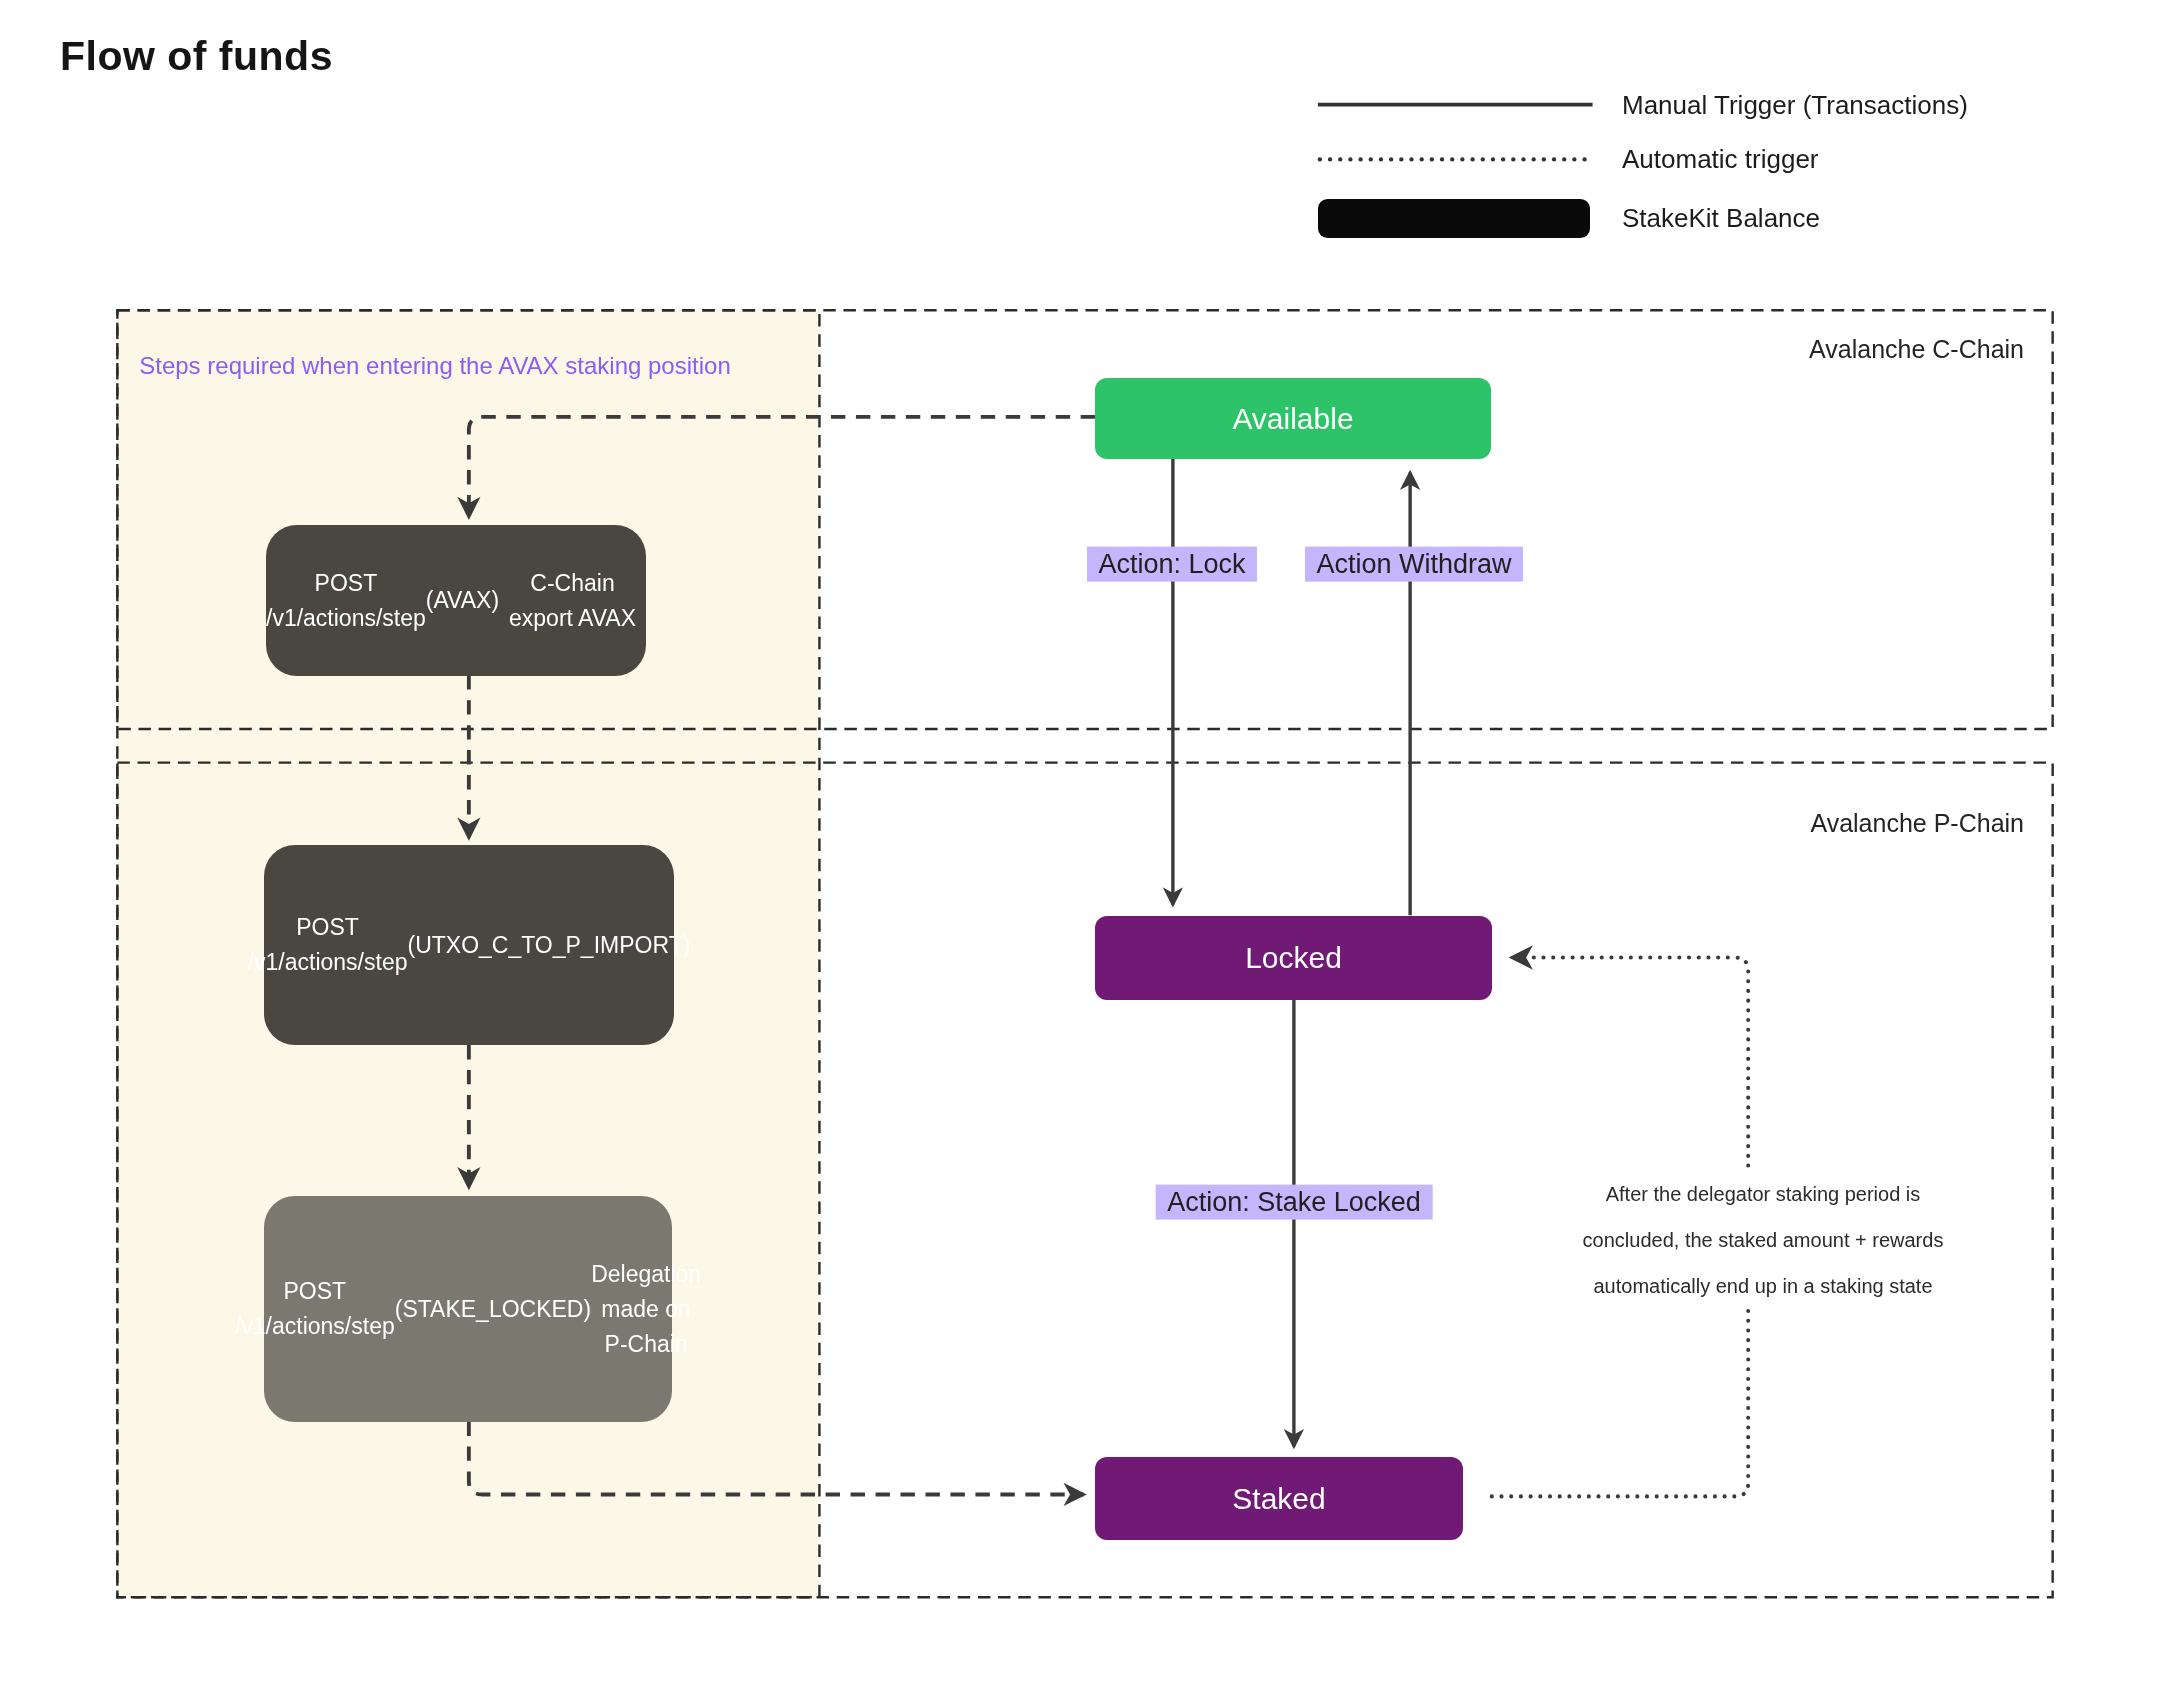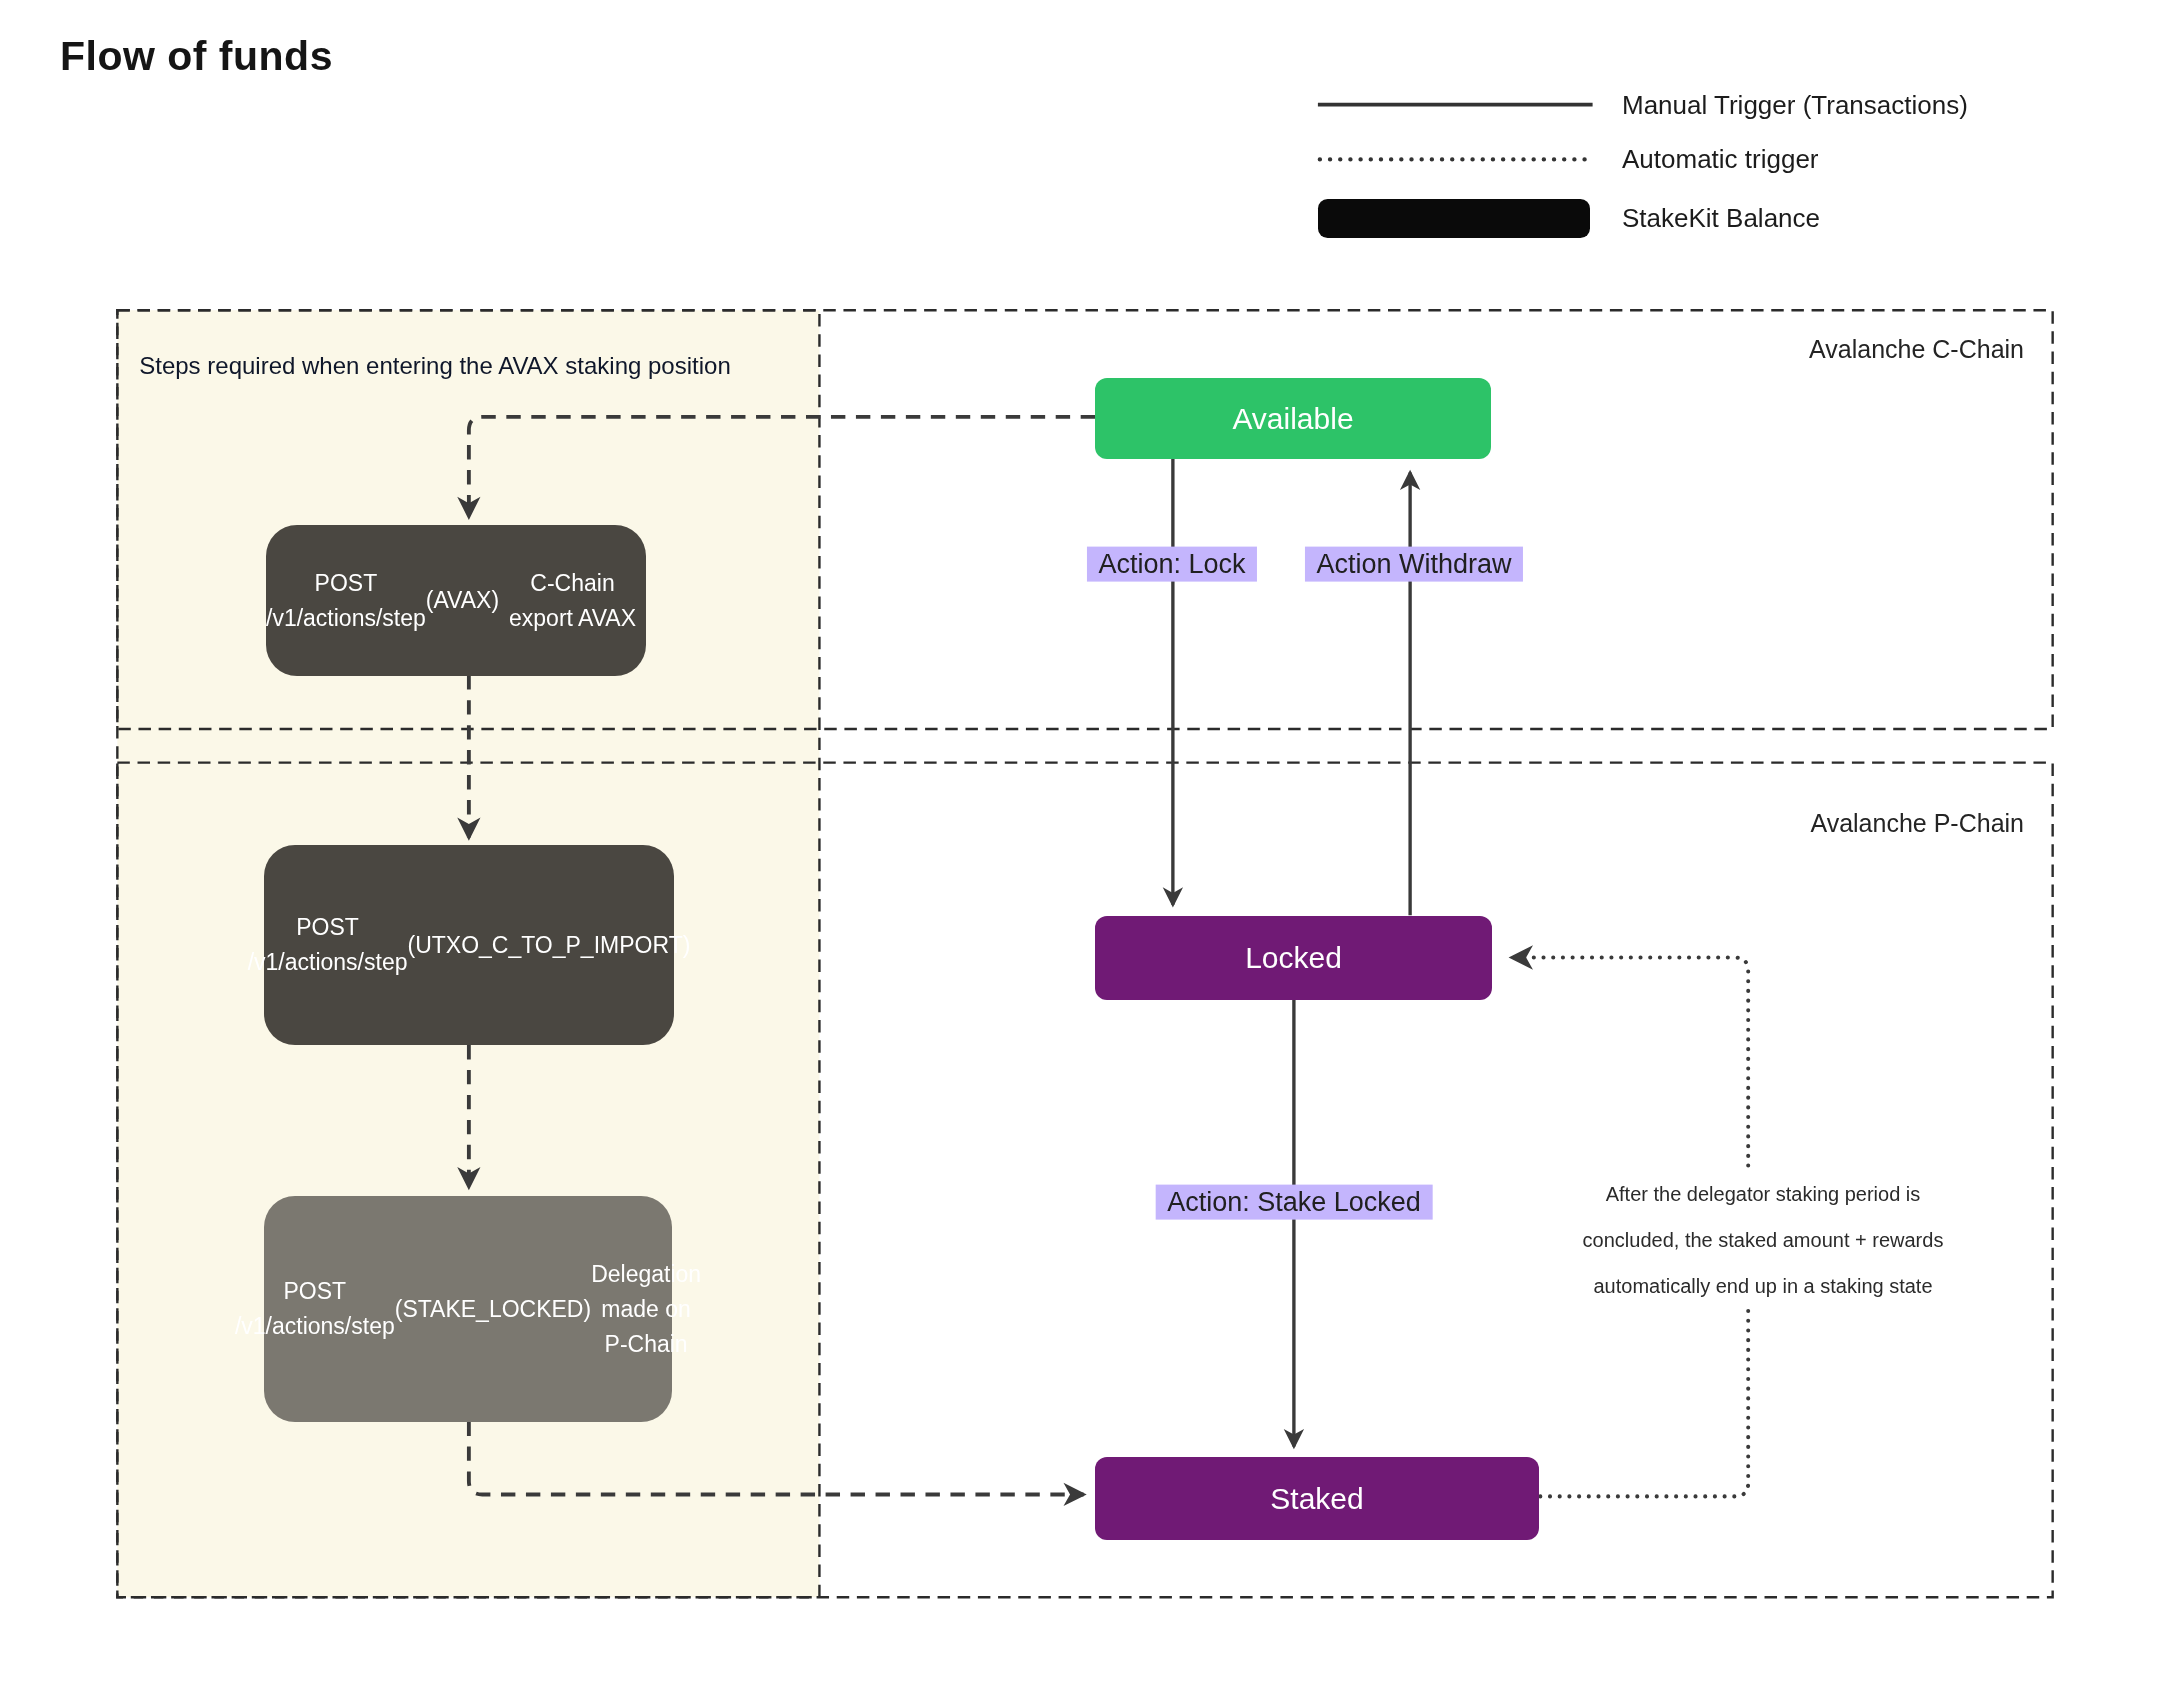--- a/index.html
+++ b/index.html
@@ -20,21 +20,21 @@
   .state-pill{
     border-radius:12px;color:#ffffff;display:flex;align-items:center;justify-content:center;
     font-size:30px;
   }
   .state-pill.green{background:#2dc368;}
   .state-pill.black{background:#701a75;}
   .edge-label{
     transform:translate(-50%,-50%);background:#c4b5fd;padding:1.9px 11.5px;
     font-size:27px;color:#202020;white-space:nowrap;
   }
-  #steps-region-label{left:117px;top:352px;width:636px;text-align:center;font-size:24px;color:#0f172a;}
+  #steps-region-label{left:117px;top:352px;width:636px;text-align:center;font-size:24px;color:#8b5cf6;}
   .chain-label{left:1448px;width:576px;text-align:right;transform:translateY(-50%);font-size:25px;color:#242424;}
   #auto-note{
     left:1489px;top:1171px;width:548px;background:#ffffff;text-align:center;
     font-size:20px;line-height:46px;color:#2b2b2b;
   }
   svg{position:absolute;left:0;top:0;}
 </style>
 </head>
 <body>
 
@@ -92,21 +92,21 @@
     <span>(UTXO_C_TO_P_IMPORT)</span>
   </div>
   <div class="abs step-box light" style="left:264px;top:1196px;width:408px;height:226px;">
     <span>POST /v1/actions/step</span>
     <span>(STAKE_LOCKED)</span>
     <span>Delegation made on P-Chain</span>
   </div>
 
   <div class="abs state-pill green" style="left:1095px;top:378px;width:396px;height:81px;">Available</div>
   <div class="abs state-pill black" style="left:1095px;top:916px;width:397px;height:84px;">Locked</div>
-  <div class="abs state-pill black" style="left:1095px;top:1457px;width:444px;height:83px;">Staked</div>
+  <div class="abs state-pill black" style="left:1095px;top:1457px;width:368px;height:83px;">Staked</div>
 
   <div class="abs edge-label" style="left:1172px;top:564px;">Action: Lock</div>
   <div class="abs edge-label" style="left:1414px;top:564px;">Action Withdraw</div>
   <div class="abs edge-label" style="left:1294px;top:1202px;">Action: Stake Locked</div>
 
   <div class="abs" id="auto-note">
     <div>After the delegator staking period is</div>
     <div>concluded, the staked amount + rewards</div>
     <div>automatically end up in a staking state</div>
   </div>

